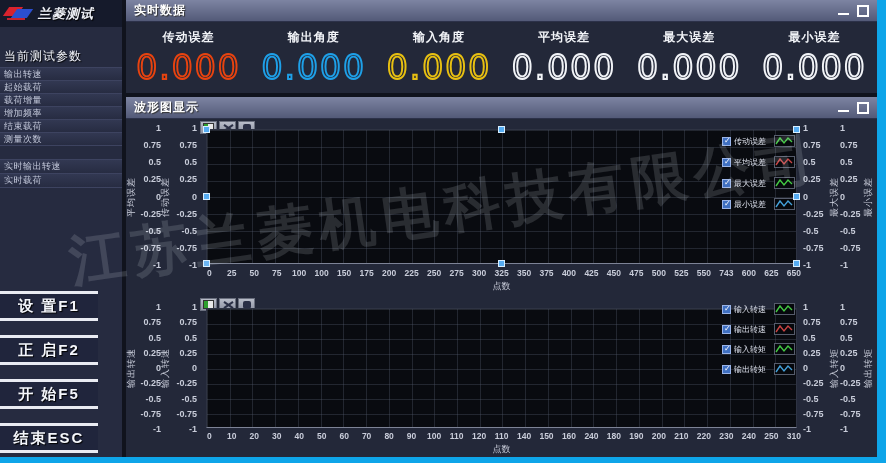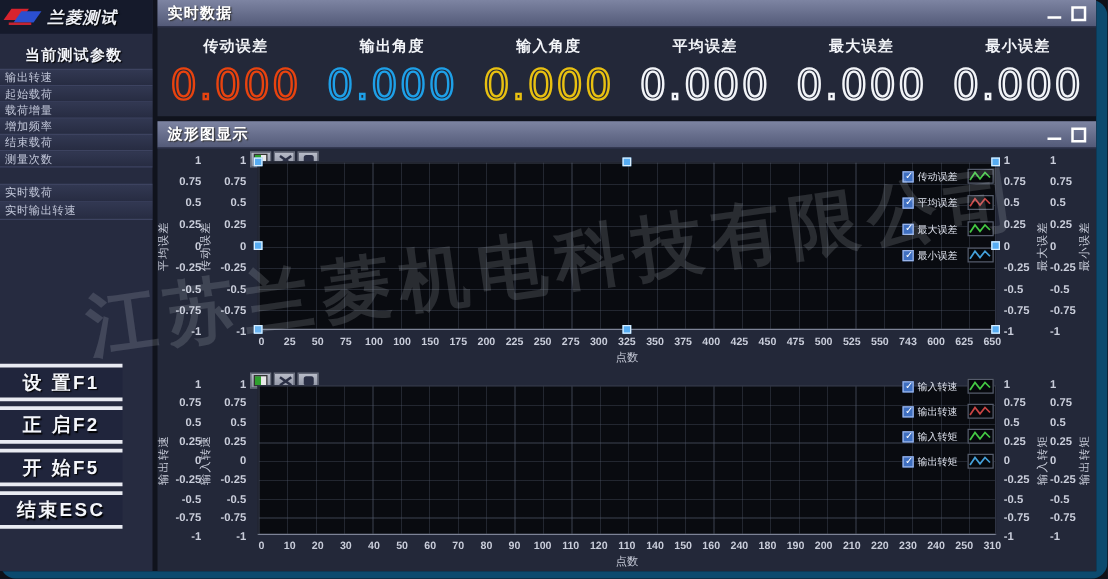--- a/index.html
+++ b/index.html
@@ -1,44 +1,44 @@
 <!DOCTYPE html>
 <html><head>
 <meta charset="utf-8">
 <style>
   *{margin:0;padding:0;box-sizing:border-box;}
   html,body{width:886px;height:463px;overflow:hidden;background:#0f1118;
     font-family:"Liberation Sans","DejaVu Sans",sans-serif;}
-  .app{position:relative;width:886px;height:463px;background:#0c4a6e;border-radius:13px;}
+  .app{position:relative;width:886px;height:463px;background:#0ea5e9;}
   .screen{position:absolute;left:0;top:0;width:877px;height:457px;background:#10131d;overflow:hidden;}
 
   
   .sidebar{position:absolute;left:0;top:0;width:122px;height:457px;background:#262b40;}
   .logo-bar{height:27px;background:#151a2b;display:flex;align-items:center;padding-left:4px;gap:4px;}
   .logo-mark{position:relative;width:30px;height:16px;flex:0 0 auto;}
   .logo-mark i{position:absolute;display:block;}
   .logo-mark .a1{left:2px;top:1px;width:14px;height:9px;background:#d8232e;transform:skewX(-35deg);}
   .logo-mark .a2{left:10px;top:3px;width:16px;height:9px;background:#2b4fd0;transform:skewX(-35deg);}
   .logo-mark .a3{left:3px;top:12px;width:18px;height:2px;background:#c52430;}
   .logo-text{color:#eef0f6;font-weight:bold;font-style:italic;font-size:13px;letter-spacing:1px;
     text-shadow:1px 1px 1px #000;}
   .side-hd1{height:19px;margin-top:1px;background:linear-gradient(#70779a,#474d6c);
     color:#fff;font-size:11px;font-weight:bold;display:flex;align-items:center;padding-left:7px;
     letter-spacing:2px;text-shadow:1px 1px 1px #222;}
-  .side-hd2{height:22px;color:#f2f4fa;font-size:12px;font-weight:bold;display:flex;align-items:center;
-    padding-left:20px;letter-spacing:1px;margin-top:6px;text-shadow:1px 1px 1px #000;}
+  .side-hd2{height:22px;color:#f2f4fa;font-size:12px;font-weight:normal;display:flex;align-items:center;
+    padding-left:4px;letter-spacing:1px;margin-top:18px;text-shadow:1px 1px 1px #000;}
   .plist{border-top:1px solid #3d4360;}
   .pitem{height:13px;font-size:9px;color:#c3c8da;display:flex;align-items:center;padding-left:4px;
     border-bottom:1px solid #3d4360;background:linear-gradient(#323852,#272c42);letter-spacing:0.5px;}
   .rlist{margin-top:13px;border-top:1px solid #3d4360;}
   .rlist .pitem{height:14px;}
   .btn-col{position:absolute;left:0;top:291px;width:122px;}
   .side-btn{display:flex;align-items:center;justify-content:center;width:98px;height:30px;
     background:#20253c;color:#f4f6fb;font-size:15px;font-weight:bold;letter-spacing:2px;
-    border:none;border-top:3px solid #e9ebf2;border-bottom:3px solid #e9ebf2;margin-bottom:4px;
+    border:none;border-top:3px solid #e9ebf2;border-bottom:3px solid #e9ebf2;margin-bottom:14px;
     font-family:inherit;cursor:pointer;text-shadow:1px 1px 1px #000;}
 
   
   .main{position:absolute;left:126px;top:0;width:751px;height:333px;}
   .tbar{height:22px;background:linear-gradient(#7d84a2,#535a78);border-bottom:1px solid #2c3149;
     display:flex;align-items:center;padding:0 8px;color:#fff;font-size:12px;font-weight:bold;
     letter-spacing:1px;text-shadow:1px 1px 1px #333;}
   .winctl{margin-left:auto;display:flex;align-items:center;gap:8px;}
   .win-min{width:11px;height:2px;background:#fff;margin-top:7px;cursor:pointer;}
   .win-max{width:12px;height:12px;border:2px solid #fff;cursor:pointer;}
@@ -140,22 +140,22 @@
       <div class="plist">
           <div class="pitem">输出转速</div>
           <div class="pitem">起始载荷</div>
           <div class="pitem">载荷增量</div>
           <div class="pitem">增加频率</div>
           <div class="pitem">结束载荷</div>
           <div class="pitem">测量次数</div>
         </div>
 
       <div class="rlist">
+          <div class="pitem">实时输出转速</div>
           <div class="pitem">实时载荷</div>
-          <div class="pitem">实时输出转速</div>
         </div>
 
       <div class="btn-col">
           <button class="side-btn">设 置F1</button>
           <button class="side-btn">正 启F2</button>
           <button class="side-btn">开 始F5</button>
           <button class="side-btn">结束ESC</button>
         </div>
     </div>
 

